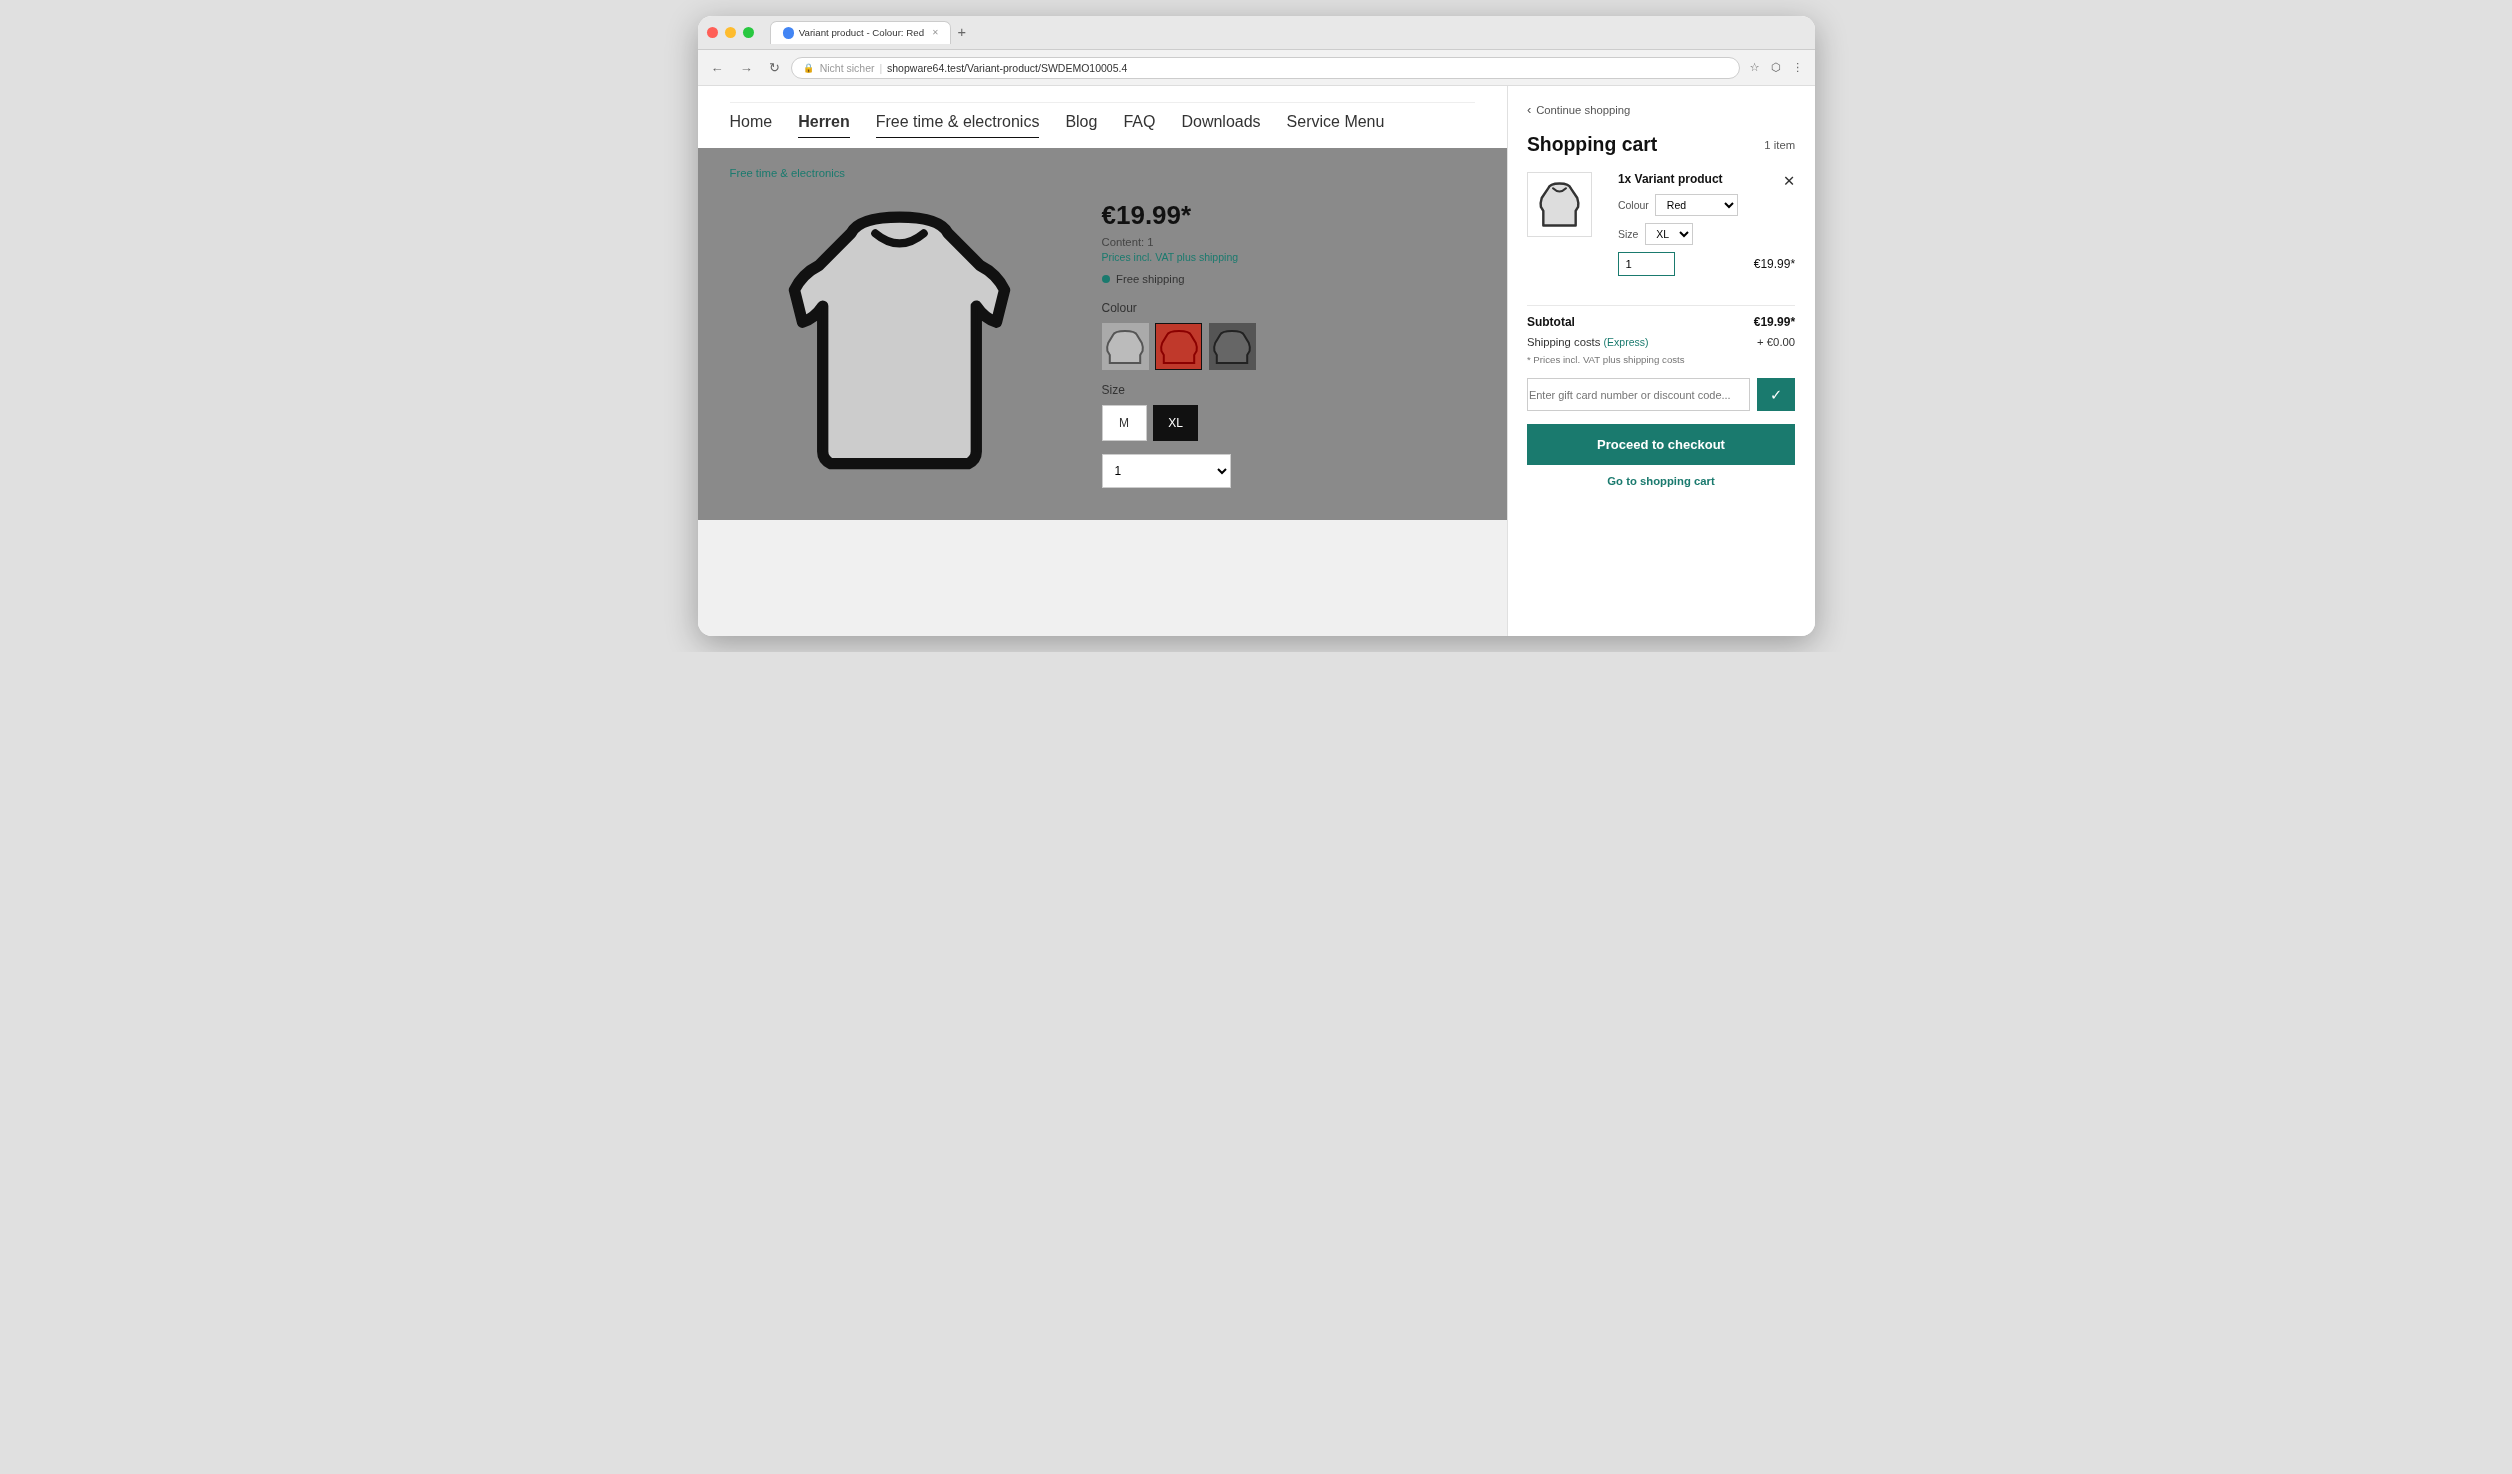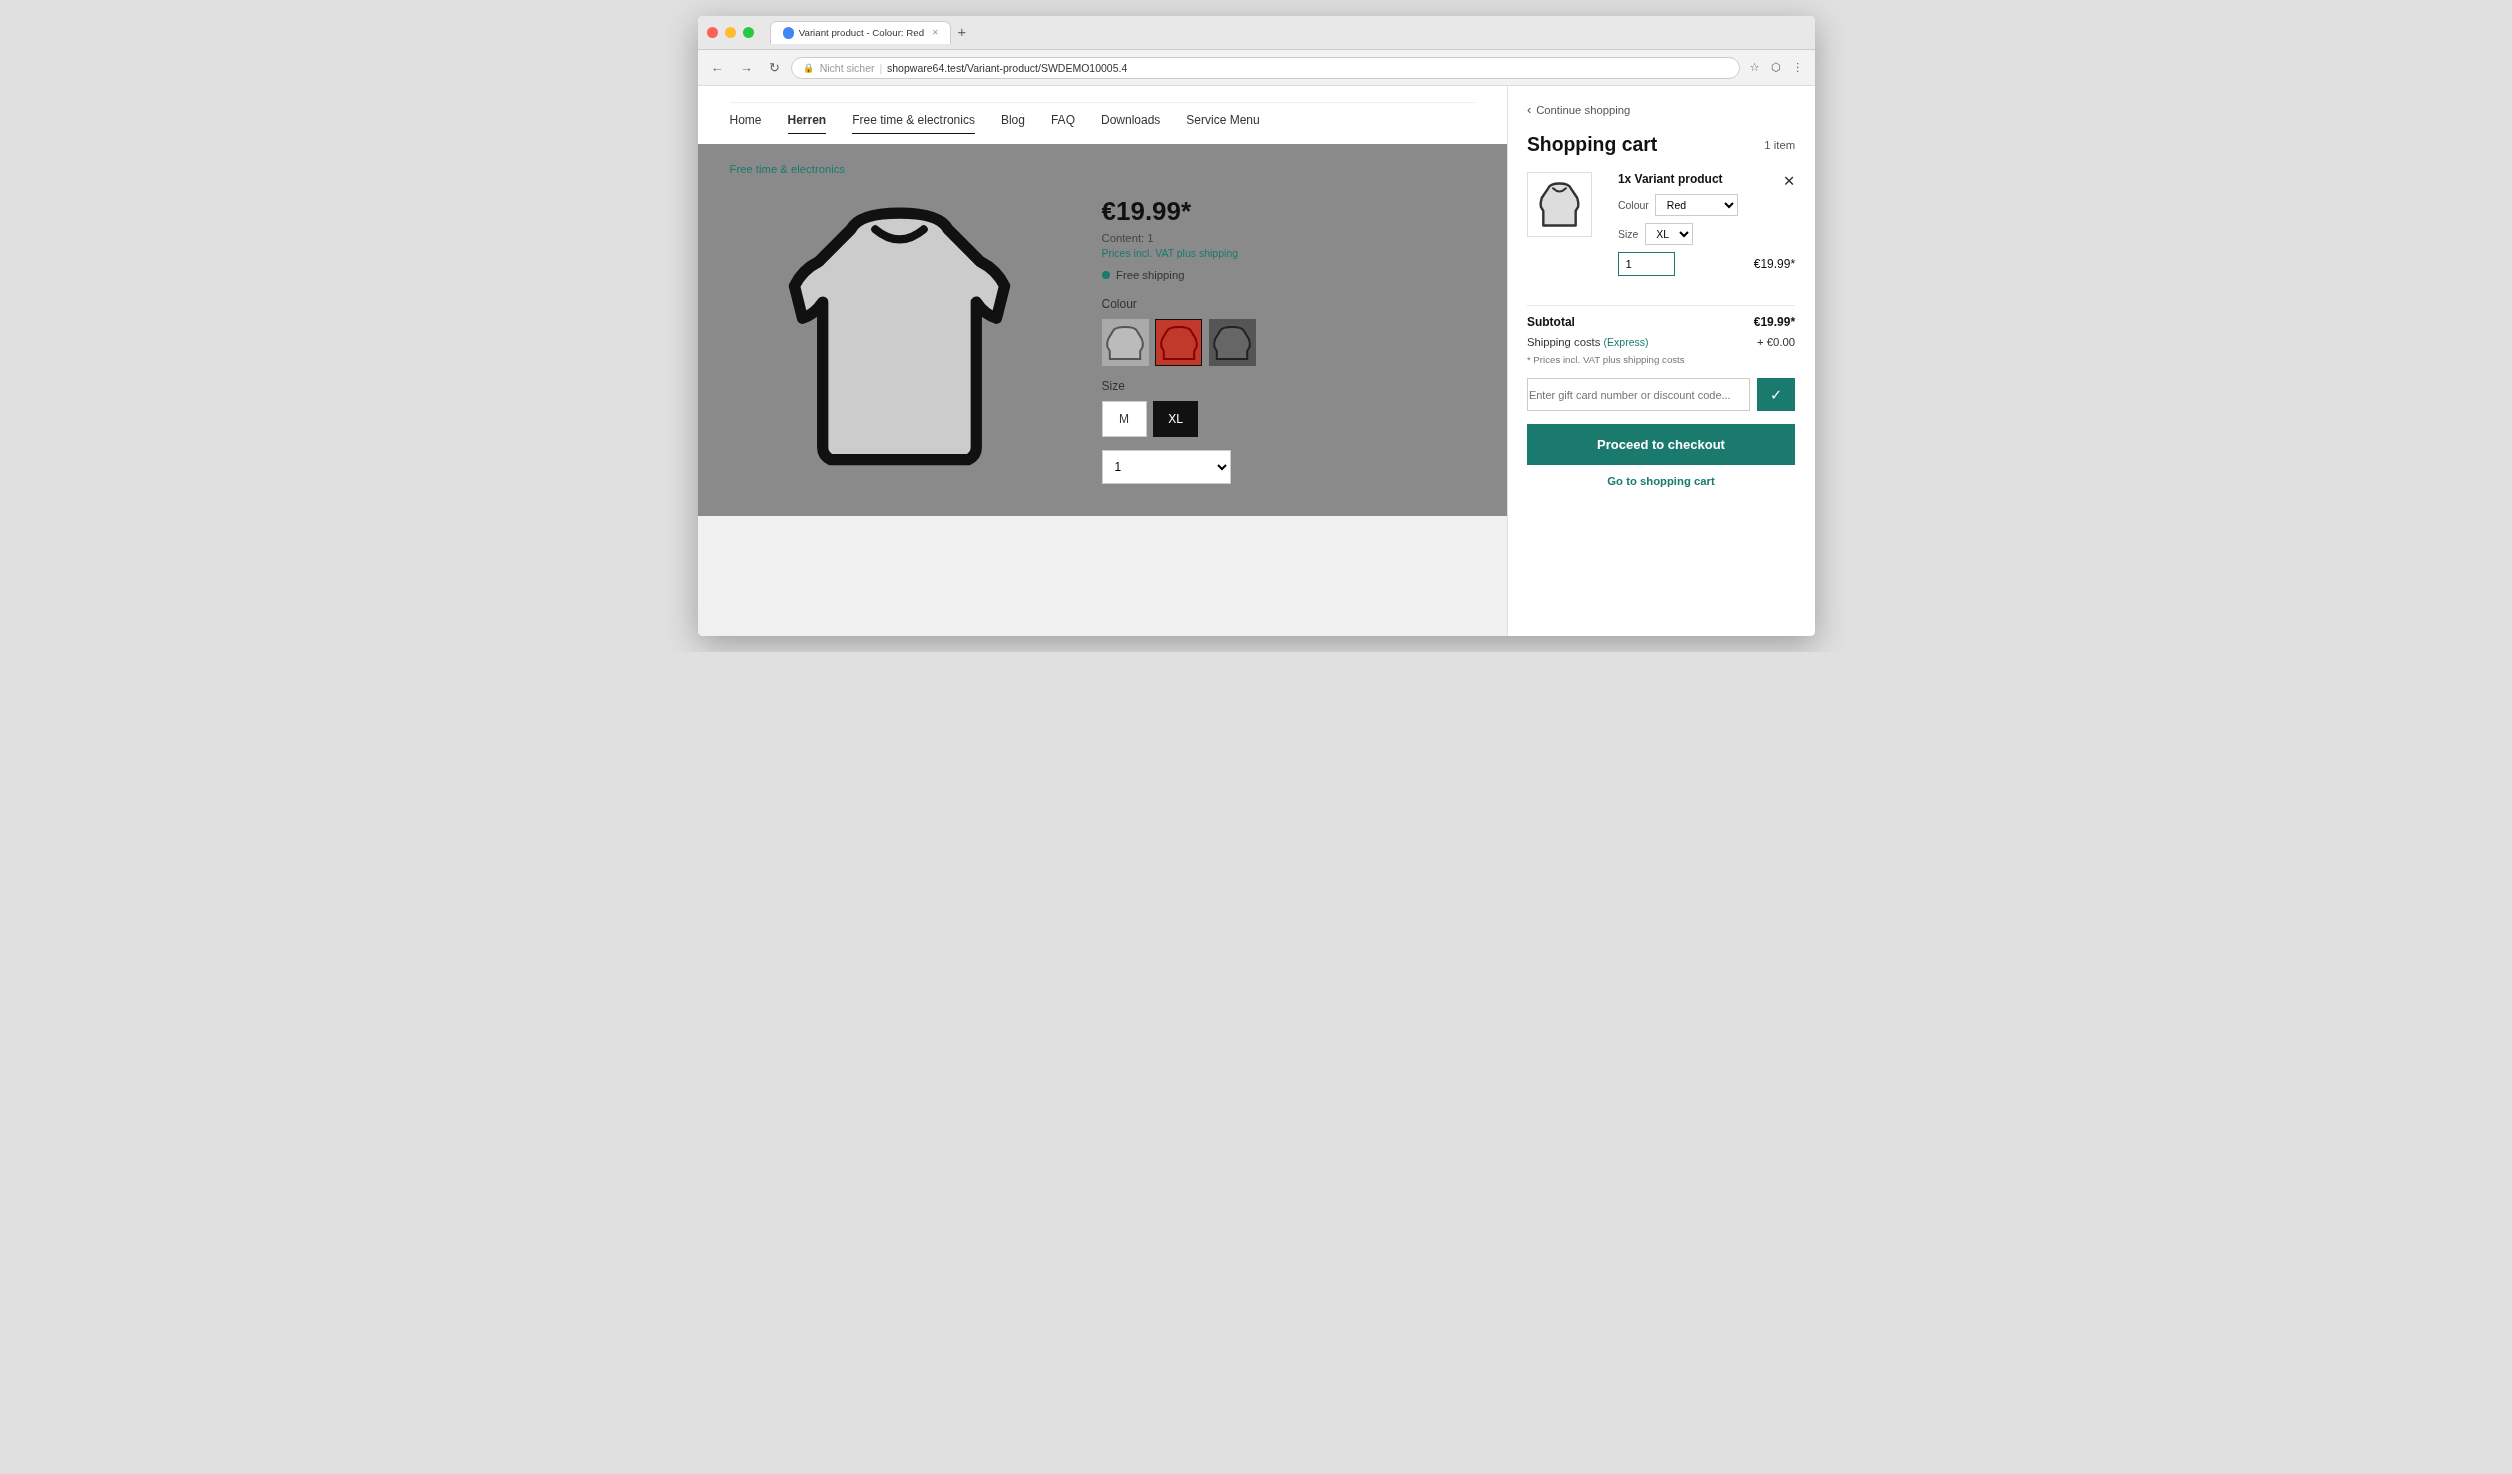--- a/index.html
+++ b/index.html
@@ -2,21 +2,21 @@
 <html style="font-size:13px"><head>
   <meta charset="utf-8">
   <style>
     * { box-sizing: border-box; margin: 0; padding: 0; }
     body { background: #e0e0e0; font-family: -apple-system, BlinkMacSystemFont, 'Segoe UI', sans-serif; }
 
     
     .browser-window {
       width: 1117px;
       margin: 16px auto;
-      border-radius: 5px;
+      border-radius: 14px;
       overflow: hidden;
       box-shadow: 0 8px 32px rgba(0,0,0,0.3);
       background: #fff;
     }
     .browser-titlebar {
       background: #e8e8e8;
       height: 34px;
       display: flex;
       align-items: center;
       padding: 0 9.7px;
@@ -122,21 +122,21 @@
       color: #999;
     }
     .search-icon { color: #666; font-size: 13px; }
     .nav-menu {
       display: flex;
       gap: 26px;
       border-top: 0.8px solid #eee;
       padding: 9.7px 0;
     }
     .nav-item {
-      font-size: 12px;
+      font-size: 16px;
       color: #333;
       cursor: pointer;
       padding-bottom: 6.5px;
     }
     .nav-item.active {
       font-weight: 700;
       border-bottom: 1.6px solid #111;
     }
     .nav-item.underlined {
       border-bottom: 1.6px solid #111;

